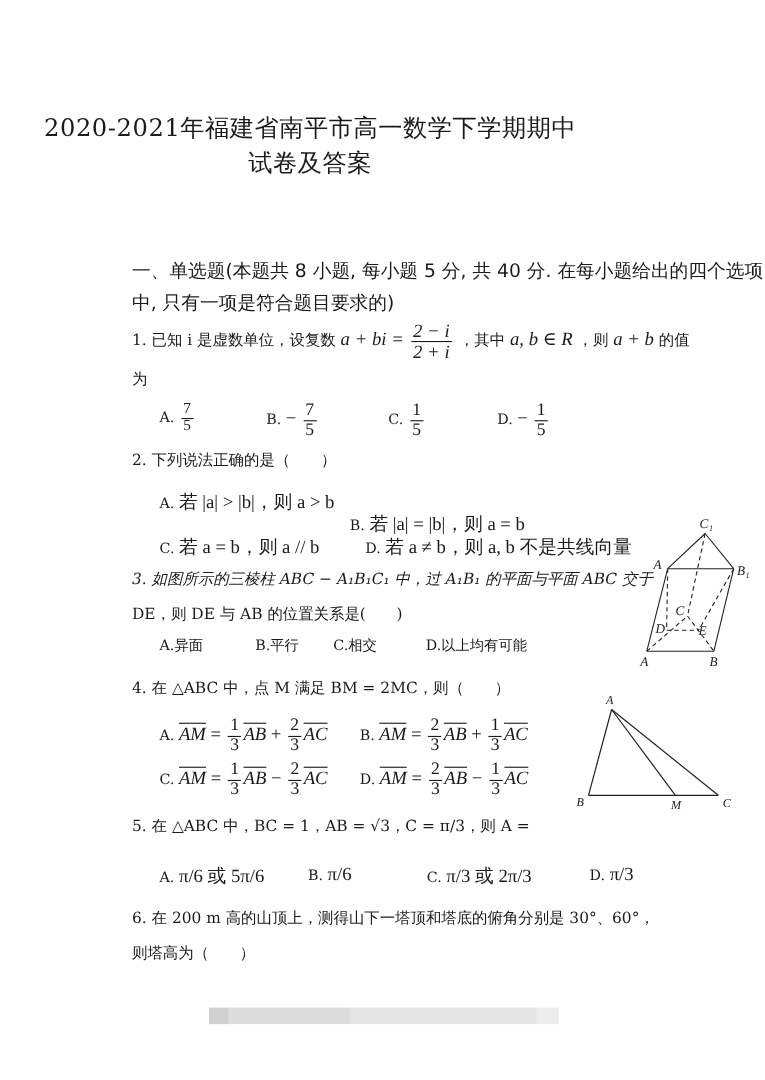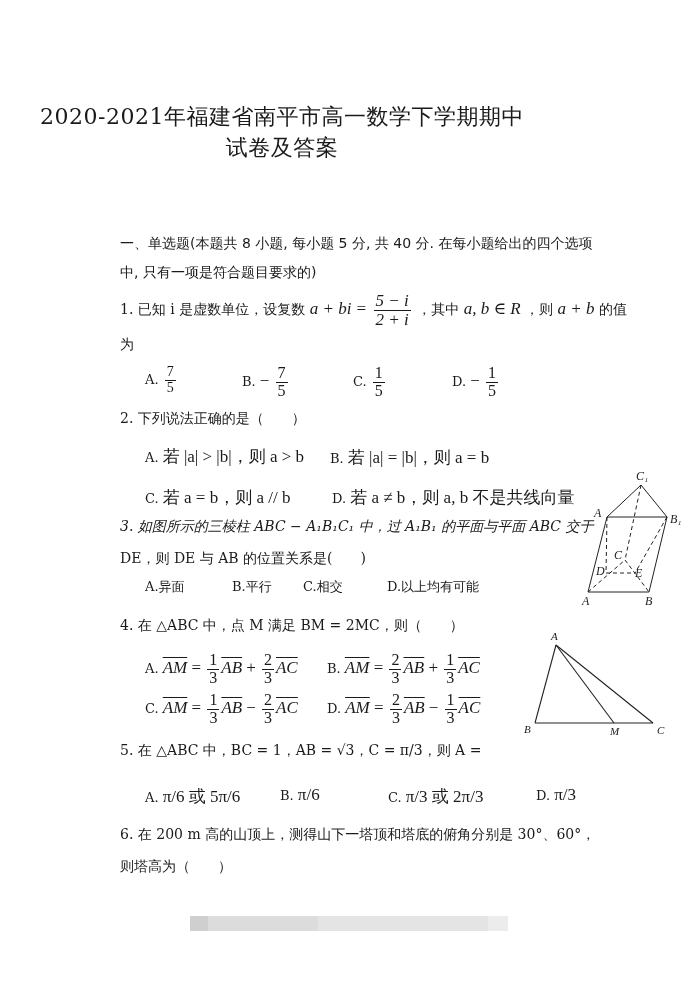--- a/index.html
+++ b/index.html
@@ -3,21 +3,21 @@
 <meta charset="utf-8">
 <style>
   html, body { margin: 0; padding: 0; background: #ffffff; }
   body {
     width: 695px; height: 982px; position: relative; overflow: hidden;
     font-family: "DejaVu Serif", "Liberation Serif", serif;
     color: #1a1a1a;
   }
   .abs { position: absolute; white-space: nowrap; }
   .title { font-size: 22px; left: 0; width: 564px; text-align: center; letter-spacing: 0.5px; }
-  .sec { font-family: "DejaVu Sans", "Liberation Sans", sans-serif; font-size: 14px; left: 120px; }
+  .sec { font-family: "DejaVu Sans", "Liberation Sans", sans-serif; font-size: 17px; left: 120px; }
   .q { font-size: 14px; left: 120px; }
   .opt { font-size: 13px; }
   .m { font-family: "Liberation Serif", "DejaVu Serif", serif; font-style: italic; font-size: 17px; }
   .mr { font-family: "Liberation Serif", "DejaVu Serif", serif; font-size: 17px; }
   .frac { display: inline-flex; flex-direction: column; align-items: center; vertical-align: middle; font-family: "Liberation Serif", serif; font-size: 16px; line-height: 1.05; margin: 0 2px; }
   .frac .num { border-bottom: 1px solid #1a1a1a; padding: 0 2px; }
   .frac .den { padding: 0 2px; }
   .ov { text-decoration: overline; }
   .bar { position: absolute; height: 15px; }
   svg text { font-family: "Liberation Serif", serif; font-style: italic; }
@@ -29,21 +29,21 @@
 <div class="abs title" style="top:133px;">试卷及答案</div>
 
 <div class="abs sec" style="top:235px;">一、单选题(本题共 8 小题, 每小题 5 分, 共 40 分. 在每小题给出的四个选项</div>
 <div class="abs sec" style="top:264px;">中, 只有一项是符合题目要求的)</div>
 
 <div class="abs q" style="top:292px;">
   <span>1.</span>
   <span>已知 i 是虚数单位，设复数</span>
   <span class="m">a + bi =</span>
   <span class="frac">
-    <span class="num m">5 − i</span>
+    <span class="num m">2 − i</span>
     <span class="den m">2 + i</span>
   </span>
   <span>，其中</span>
   <span class="m">a, b ∈ R</span>
   <span>，则</span>
   <span class="m">a + b</span>
   <span>的值</span>
 </div>
 <div class="abs q" style="top:336px;">为</div>
 
@@ -81,21 +81,21 @@
 </div>
 
 <div class="abs q" style="top:410px;">
   <span>2.</span>
   <span>下列说法正确的是（　　）</span>
 </div>
 <div class="abs opt" style="top:445px; left:145px;">
   <span>A.</span>
   <span class="mr">若 |a| &gt; |b|，则 a &gt; b</span>
 </div>
-<div class="abs opt" style="top:446px; left:318px;margin-left:12px;">
+<div class="abs opt" style="top:465px; left:318px;">
   <span>B.</span>
   <span class="mr">若 |a| = |b|，则 a = b</span>
 </div>
 <div class="abs opt" style="top:486px; left:145px;">
   <span>C.</span>
   <span class="mr">若 a = b，则 a // b</span>
 </div>
 <div class="abs opt" style="top:486px; left:332px;">
   <span>D.</span>
   <span class="mr">若 a ≠ b，则 a, b 不是共线向量</span>

